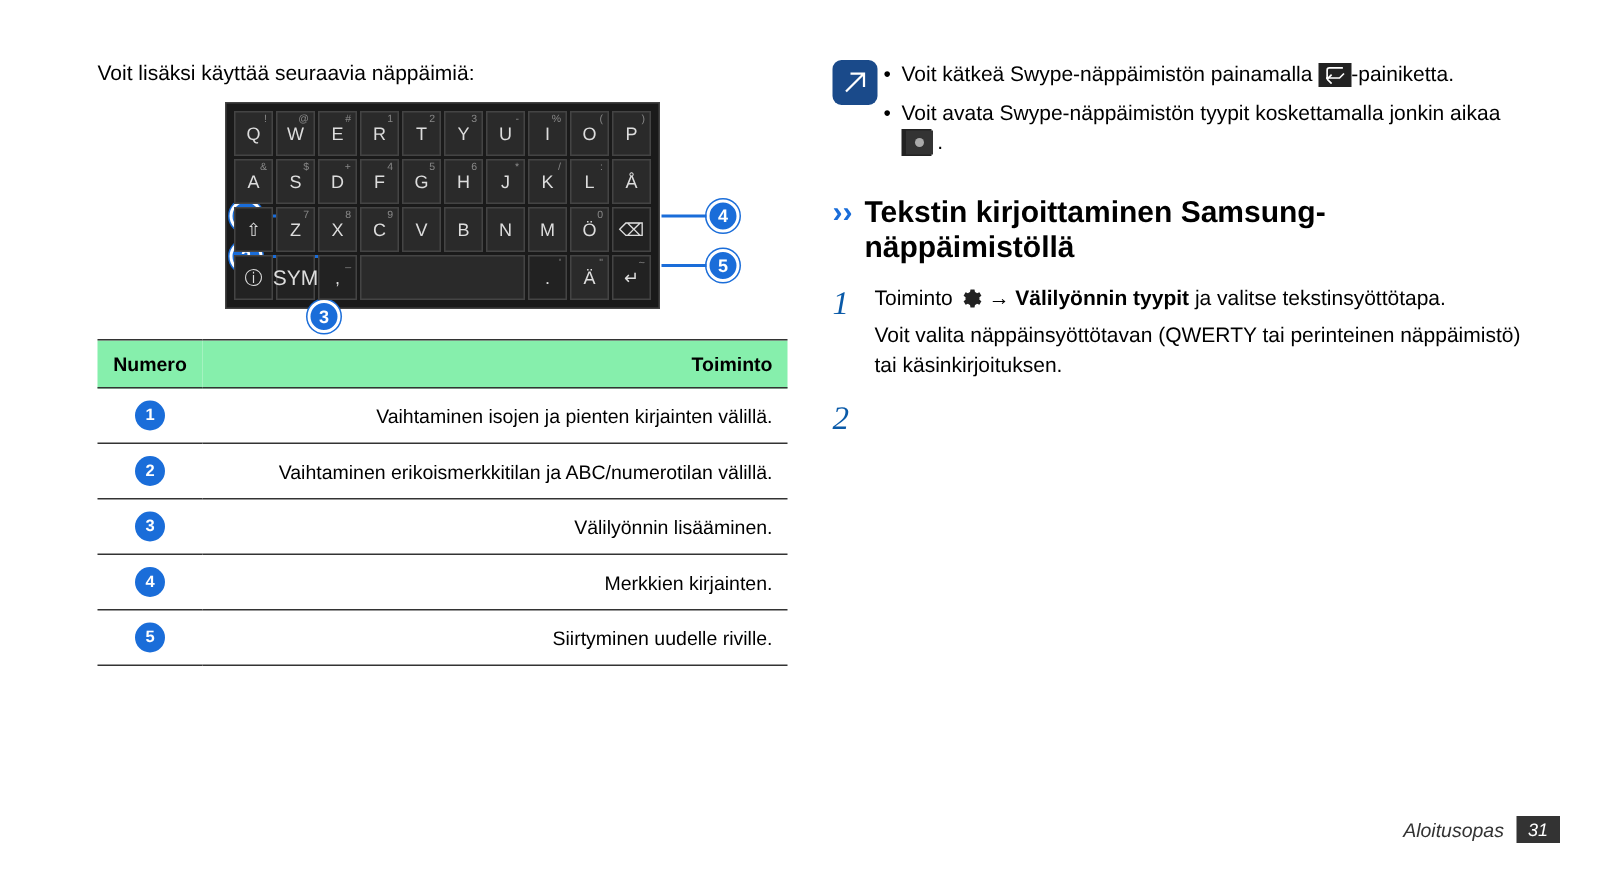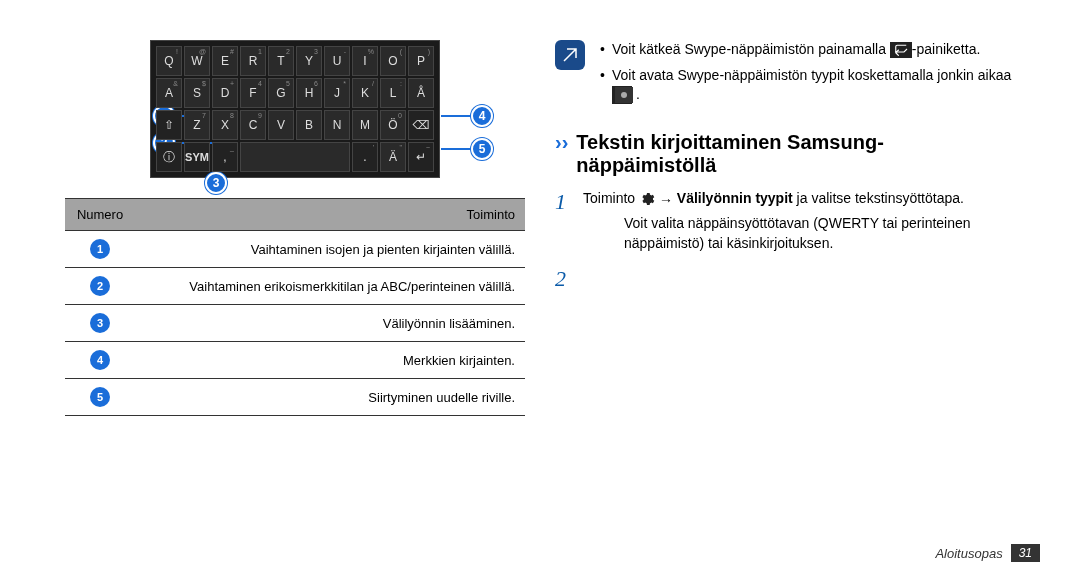--- a/index.html
+++ b/index.html
@@ -85,22 +85,22 @@
     border-collapse: collapse;
     font-size: 13px;
   }
   table.func th, table.func td {
     border-top: 1px solid #333;
     border-bottom: 1px solid #333;
     padding: 8px 10px;
     text-align: right;
   }
   table.func th {
-    background: #a3a3a3;
-    font-weight: normal;
+    background: #86efac;
+    font-weight: bold;
   }
   table.func .num-cell {
     width: 70px;
     text-align: center;
     vertical-align: middle;
   }
   .num-badge {
     display: inline-flex;
     width: 20px;
     height: 20px;
@@ -108,21 +108,21 @@
     color: #fff;
     border-radius: 50%;
     align-items: center;
     justify-content: center;
     font-size: 11px;
     font-weight: bold;
   }
 
   .note-box {
     display: flex;
-    gap: 15px;
+    gap: 4px;
     margin-bottom: 20px;
     font-size: 14px;
   }
   .note-icon {
     width: 30px;
     height: 30px;
     background: #1a4a8a;
     border-radius: 6px;
     flex-shrink: 0;
     display: flex;
@@ -213,20 +213,21 @@
     padding: 2px 8px;
     font-size: 12px;
     font-style: italic;
   }
   .footer-label { font-style: italic; color: #333; }
 </style>
 </head>
 <body>
 
 <div class="col">
+  <p class="intro">Voit lisäksi käyttää seuraavia näppäimiä:</p>
 
   <div class="keyboard-wrap">
 
     <div class="callout" style="left:88px; top:65px;">1</div>
     <div class="callout-line" style="left:110px; top:75px; width:28px;"></div>
     <div class="callout" style="left:88px; top:92px;">2</div>
     <div class="callout-line" style="left:110px; top:102px; width:42px;"></div>
     <div class="callout" style="left:140px; top:132px;">3</div>
     <div class="callout-line" style="left:151px; top:114px; width:2px; height:18px;"></div>
 
@@ -353,21 +354,21 @@
           </div>
           <div class="key back">
             <span>⌫</span>
           </div>
         </div>
         <div class="kb-row">
           <div class="key info">
             <span>ⓘ</span>
           </div>
           <div class="key sym">
-            <span style="font-size: 11px; font-weight: bold;">SYM</span>
+            <span style="font-size: 14px;">SYM</span>
           </div>
           <div class="key comma">
             <span class="sup">_</span>
             <span>,</span>
           </div>
           <div class="key space">
             <span> </span>
           </div>
           <div class="key dot">
             <span class="sup">'</span>
@@ -392,21 +393,21 @@
         <th>Toiminto</th>
       </tr>
     </thead>
     <tbody id="func-body">
         <tr>
           <td class="num-cell"><span class="num-badge">1</span></td>
           <td>Vaihtaminen isojen ja pienten kirjainten välillä.</td>
         </tr>
         <tr>
           <td class="num-cell"><span class="num-badge">2</span></td>
-          <td>Vaihtaminen erikoismerkkitilan ja ABC/perinteinen välillä.</td>
+          <td>Vaihtaminen erikoismerkkitilan ja ABC/numerotilan välillä.</td>
         </tr>
         <tr>
           <td class="num-cell"><span class="num-badge">3</span></td>
           <td>Välilyönnin lisääminen.</td>
         </tr>
         <tr>
           <td class="num-cell"><span class="num-badge">4</span></td>
           <td>Merkkien kirjainten.</td>
         </tr>
         <tr>
@@ -456,21 +457,21 @@
       <span class="step-num">1</span>
       <span>Toiminto </span>
       <span class="gear-icon">
         <svg viewBox="0 0 24 24" width="16" height="16" fill="#222">
             <path d="M12 8a4 4 0 100 8 4 4 0 000-8zm9 4a7.5 7.5 0 00-.1-1.2l2-1.6-2-3.4-2.4 1a7.6 7.6 0 00-2-1.2L16 3h-4l-.5 2.6a7.6 7.6 0 00-2 1.2l-2.4-1-2 3.4 2 1.6A7.5 7.5 0 007 12c0 .4 0 .8.1 1.2l-2 1.6 2 3.4 2.4-1c.6.5 1.3.9 2 1.2L12 21h4l.5-2.6c.7-.3 1.4-.7 2-1.2l2.4 1 2-3.4-2-1.6c.1-.4.1-.8.1-1.2z"></path>
           </svg>
       </span>
       <span> → </span>
       <b>Välilyönnin tyypit</b>
       <span> ja valitse tekstinsyöttötapa.</span>
-      <div style="margin-top:6px;margin-left:41px;">Voit valita näppäinsyöttötavan (QWERTY tai perinteinen näppäimistö) tai käsinkirjoituksen.</div>
+      <div style="margin-top:6px;">Voit valita näppäinsyöttötavan (QWERTY tai perinteinen näppäimistö) tai käsinkirjoituksen.</div>
     </li>
     <li>
       <span class="step-num">2</span>
     </li>
   </ol>
 </div>
 
 <div class="page-footer">
   <span class="footer-label">Aloitusopas</span>
   <span class="page-num">31</span>

